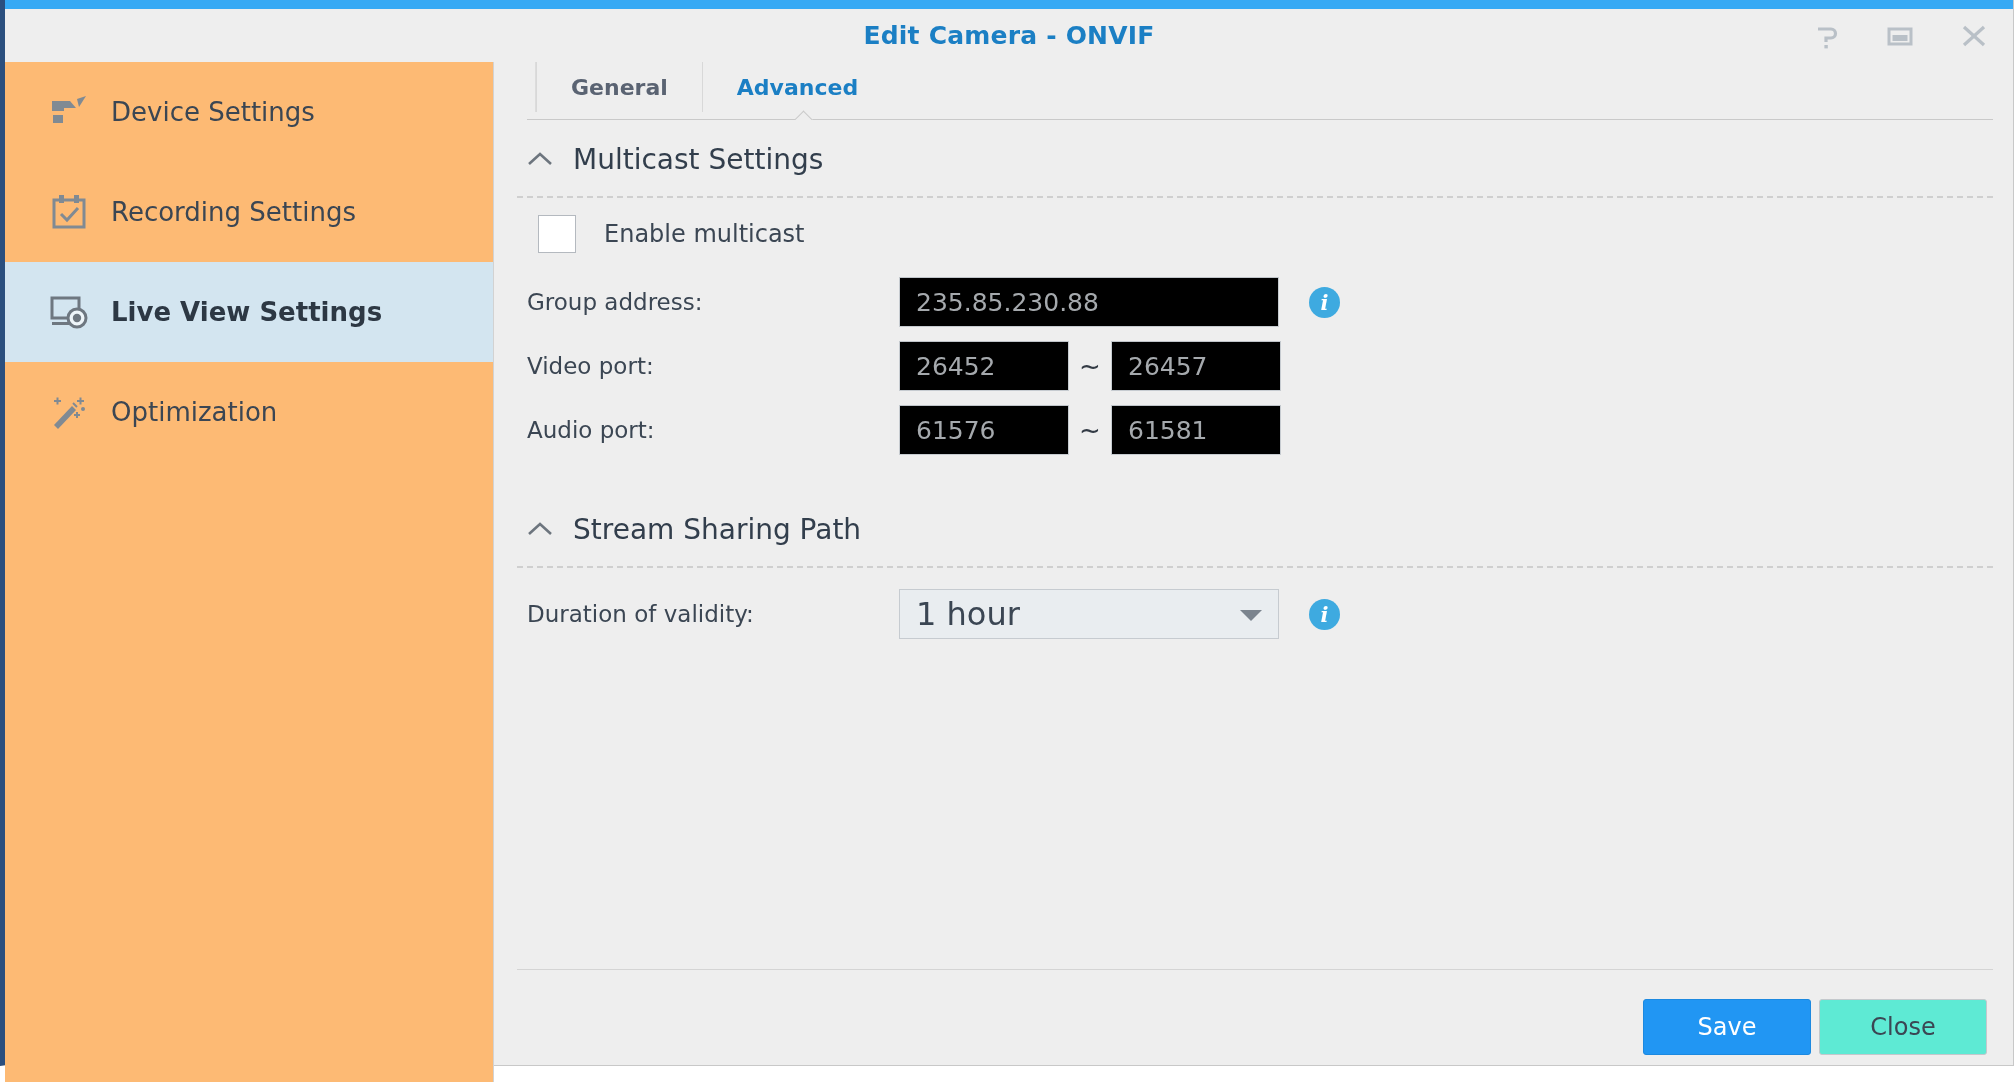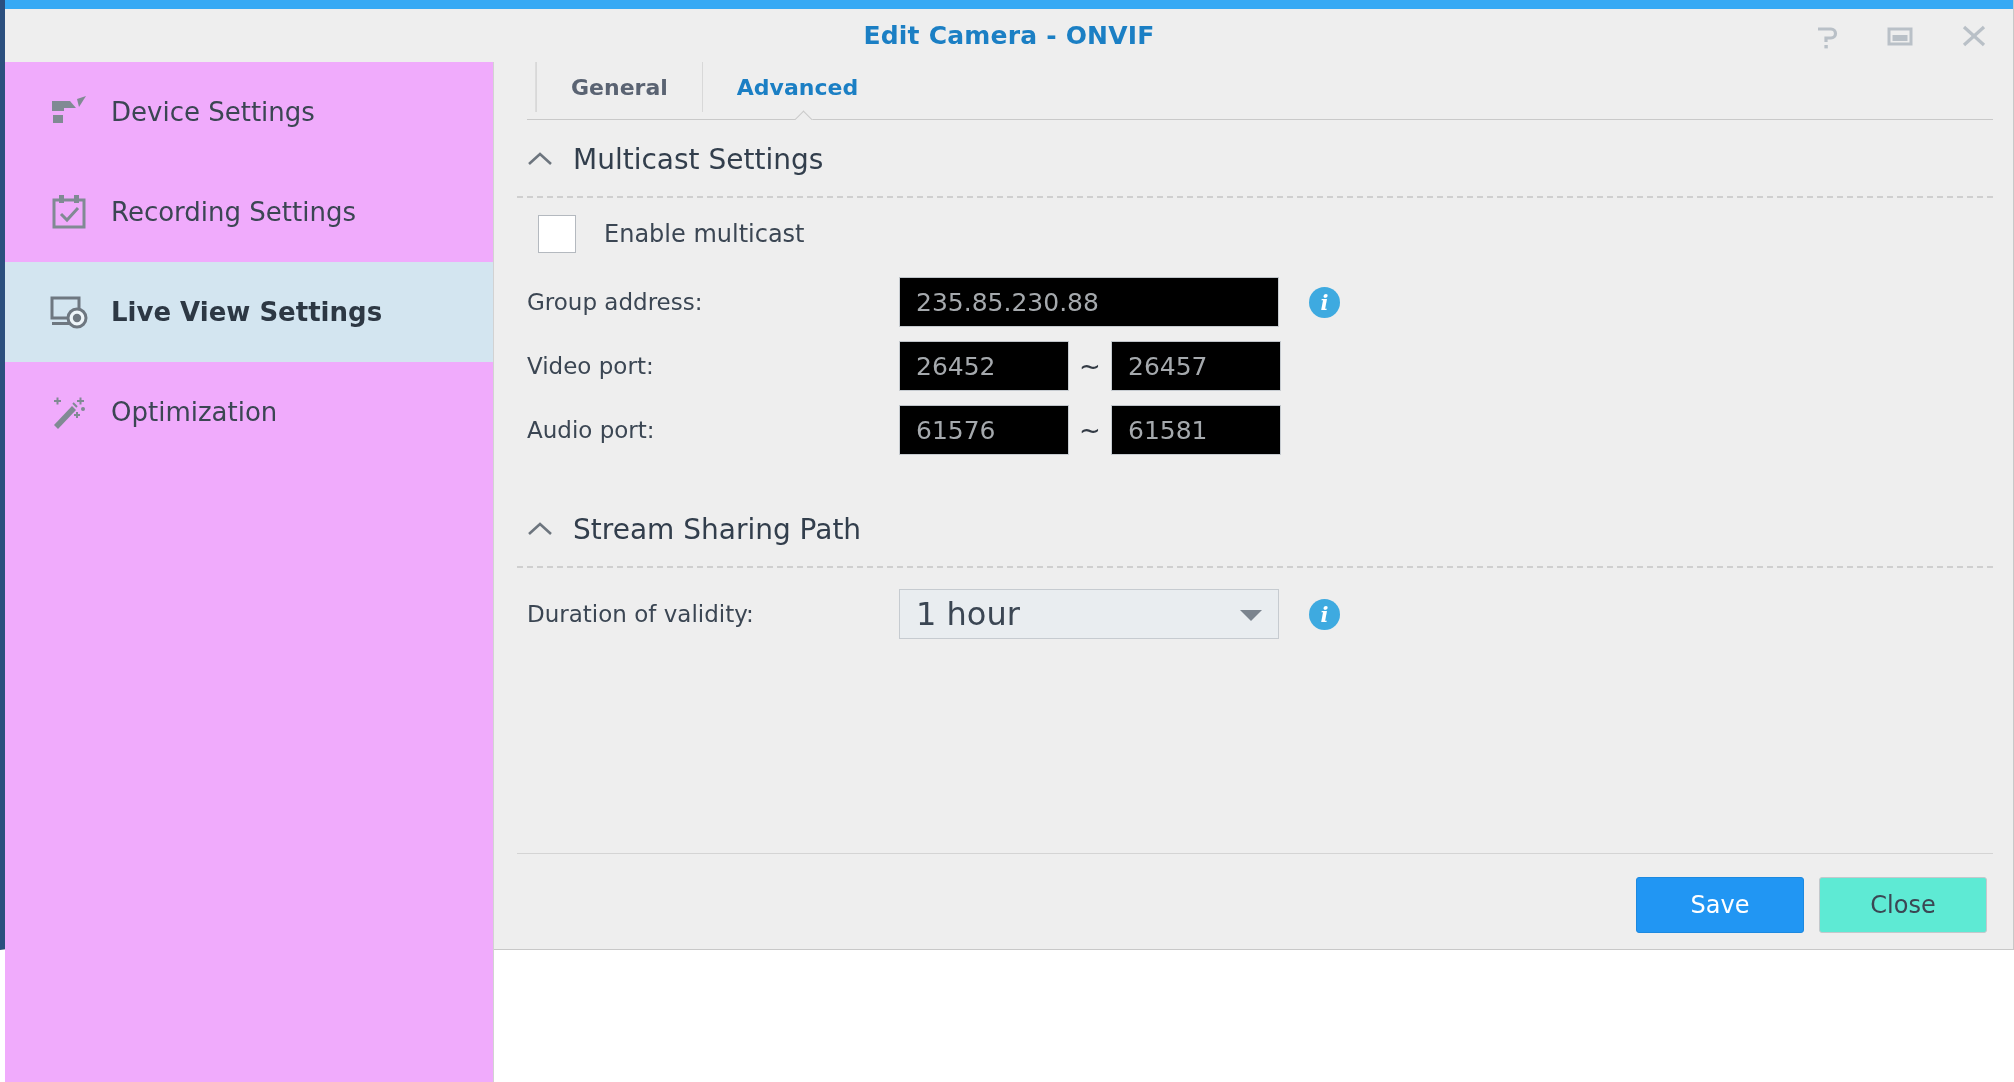--- a/index.html
+++ b/index.html
@@ -8,21 +8,21 @@
     height: 1082px;
     background: #ffffff;
     font-family: "DejaVu Sans", "Liberation Sans", sans-serif;
     overflow: hidden;
   }
 
   
   .window {
     position: relative;
     width: 2014px;
-    height: 950px;
+    height: 1066px;
     background: #eeeeee;
     border-left: 5px solid #2b4f7e;
     border-right: 1px solid #c8c8c8;
     border-bottom: 1px solid #c8c8c8;
   }
   .titlebar-accent {
     position: absolute;
     left: 0; top: 0;
     width: 100%;
     height: 9px;
@@ -57,21 +57,21 @@
     cursor: pointer;
   }
   .win-ctrl svg { display: block; }
 
   
   .sidebar {
     position: absolute;
     left: 0; top: 62px;
     width: 489px;
     height: 1020px;
-    background: #f0abfc;
+    background: #fdba74;
     border-right: 1px solid #d2d2d2;
   }
   .side-item {
     height: 100px;
     display: flex;
     align-items: center;
     padding-left: 44px;
     gap: 22px;
     cursor: pointer;
   }
@@ -263,23 +263,23 @@
   .footer-rule {
     position: absolute;
     left: 22px; right: 20px;
     bottom: 95px;
     height: 1px;
     background: #d4d4d4;
   }
   .footer {
     position: absolute;
     right: 26px;
-    bottom: 16px;
-    display: flex;
-    gap: 15px;
+    bottom: 10px;
+    display: flex;
+    gap: 8px;
     padding-left: 32px;
   }
   .btn {
     height: 56px;
     min-width: 168px;
     display: flex; align-items: center; justify-content: center;
     font-size: 24px;
     border-radius: 3px;
     cursor: pointer;
   }

